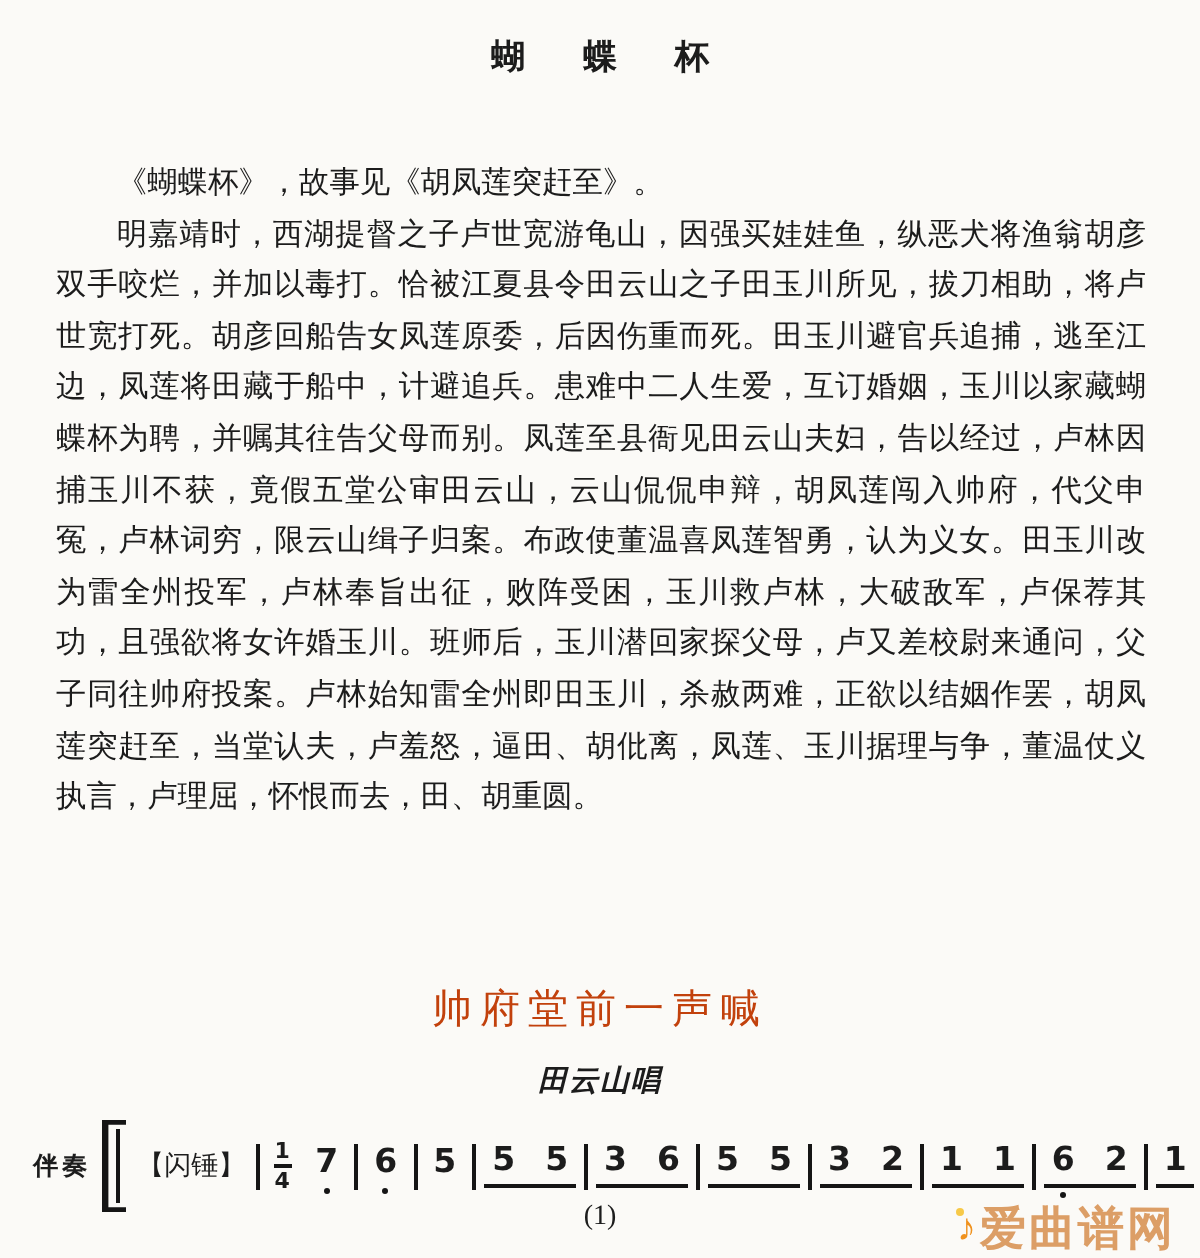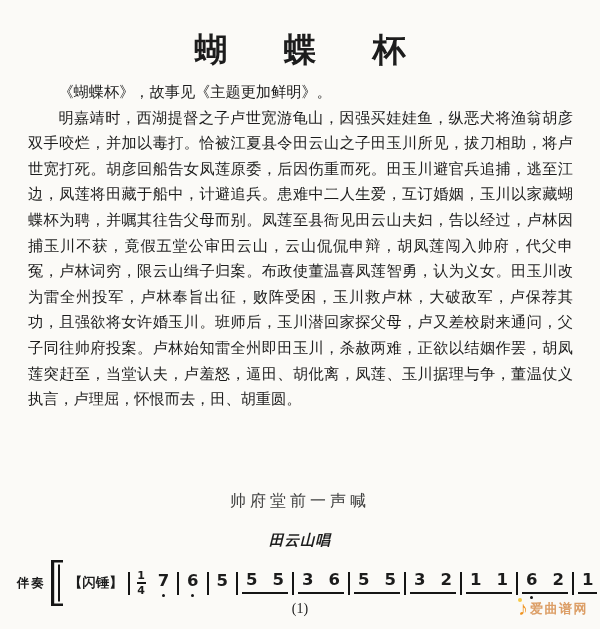--- a/index.html
+++ b/index.html
@@ -4,39 +4,39 @@
 <style>
   html,body { margin:0; padding:0; background:#ffffff; }
   .page {
     position:relative; width:600px; height:629px;
     background:#fbfaf7; color:#1c1c1c;
     font-family:"Liberation Serif", serif;
     overflow:hidden;
   }
   
   .main-title {
-    position:absolute; top:28px; left:0; width:100%;
+    position:absolute; top:17px; left:0; width:100%;
     text-align:center;
     font-family:"Liberation Sans", sans-serif;
-    font-weight:bold; font-size:33px;
+    font-weight:bold; font-size:17px;
     letter-spacing:1.7em; text-indent:1.7em;
     margin:0;
   }
   
   .body-text {
     position:absolute; top:79px; left:28px; width:545px;
     font-size:15.2px; line-height:25.6px;
     text-align:justify;
   }
   .body-text p { margin:0; text-indent:2em; }
   
   .song-title {
     position:absolute; top:491px; left:0; width:100%;
-    text-align:center; font-size:16px; letter-spacing:4px;
-    font-weight:normal; margin:0; color:#404040;
+    text-align:center; font-size:20px; letter-spacing:4px;
+    font-weight:normal; margin:0; color:#c2410c;
   }
   .singer {
     position:absolute; top:531px; left:0; width:100%;
     text-align:center; font-size:14.5px; font-weight:bold;
     letter-spacing:1px;
     font-style:italic;
   }
   
   .score-row {
     position:absolute; top:560px; left:34px; right:16px; height:46px;
@@ -45,21 +45,21 @@
     justify-content:center;
   }
   .part-label {
     font-family:"Liberation Sans", sans-serif;
     font-size:12.5px; font-weight:bold; letter-spacing:2px;
     flex:none; margin-right:4px;
   }
   .bracket { flex:none; margin-right:3px; display:flex; align-items:center; }
   .banshi {
     font-family:"Liberation Sans", sans-serif;
-    font-size:13.5px; font-weight:bold; flex:none; margin:0 5px 0 1px;
+    font-size:13.5px; font-weight:normal; flex:none; margin:0 5px 0 1px;
     white-space:nowrap;
   }
   .barline { flex:none; width:2px; height:23px; background:#151515; }
   .timesig {
     flex:none; display:flex; flex-direction:column; align-items:center;
     font-weight:bold; font-size:11px; line-height:1; margin:0 4px 0 7px;
   }
   .timesig .fbar { width:9px; height:1.6px; background:#151515; margin:1.5px 0; }
   .measures-row {
     flex:1; display:flex; align-items:center; justify-content:space-between;
@@ -85,31 +85,31 @@
   .watermark {
     position:absolute; right:12px; top:599px;
     display:flex; align-items:center; gap:2px;
     font-family:"Liberation Sans", sans-serif; font-weight:bold;
   }
   .note-icon { position:relative; font-size:19px; line-height:1; }
   .note-icon .sparkle {
     position:absolute; left:-1px; top:-1px;
     width:4px; height:4px; border-radius:50%;
   }
-  .watermark .site { font-size:13px; letter-spacing:1.5px; }
+  .watermark .site { font-size:23px; letter-spacing:1.5px; }
 </style>
 </head>
 <body>
 
 <div class="page">
 
   <h1 class="main-title">蝴蝶杯</h1>
 
   <div class="body-text">
-    <p>《蝴蝶杯》，故事见《主题更加鲜明》。</p>
+    <p>《蝴蝶杯》，故事见《胡凤莲突赶至》。</p>
     <p>明嘉靖时，西湖提督之子卢世宽游龟山，因强买娃娃鱼，纵恶犬将渔翁胡彦双手咬烂，并加以毒打。恰被江夏县令田云山之子田玉川所见，拔刀相助，将卢世宽打死。胡彦回船告女凤莲原委，后因伤重而死。田玉川避官兵追捕，逃至江边，凤莲将田藏于船中，计避追兵。患难中二人生爱，互订婚姻，玉川以家藏蝴蝶杯为聘，并嘱其往告父母而别。凤莲至县衙见田云山夫妇，告以经过，卢林因捕玉川不获，竟假五堂公审田云山，云山侃侃申辩，胡凤莲闯入帅府，代父申冤，卢林词穷，限云山缉子归案。布政使董温喜凤莲智勇，认为义女。田玉川改为雷全州投军，卢林奉旨出征，败阵受困，玉川救卢林，大破敌军，卢保荐其功，且强欲将女许婚玉川。班师后，玉川潜回家探父母，卢又差校尉来通问，父子同往帅府投案。卢林始知雷全州即田玉川，杀赦两难，正欲以结姻作罢，胡凤莲突赶至，当堂认夫，卢羞怒，逼田、胡仳离，凤莲、玉川据理与争，董温仗义执言，卢理屈，怀恨而去，田、胡重圆。</p>
   </div>
 
   <h2 class="song-title">帅府堂前一声喊</h2>
   <div class="singer">田云山唱</div>
 
   <div class="score-row">
     <span class="part-label">伴奏</span>
     <span class="bracket">
       <svg width="15" height="46" viewBox="0 0 15 46" aria-hidden="true">

